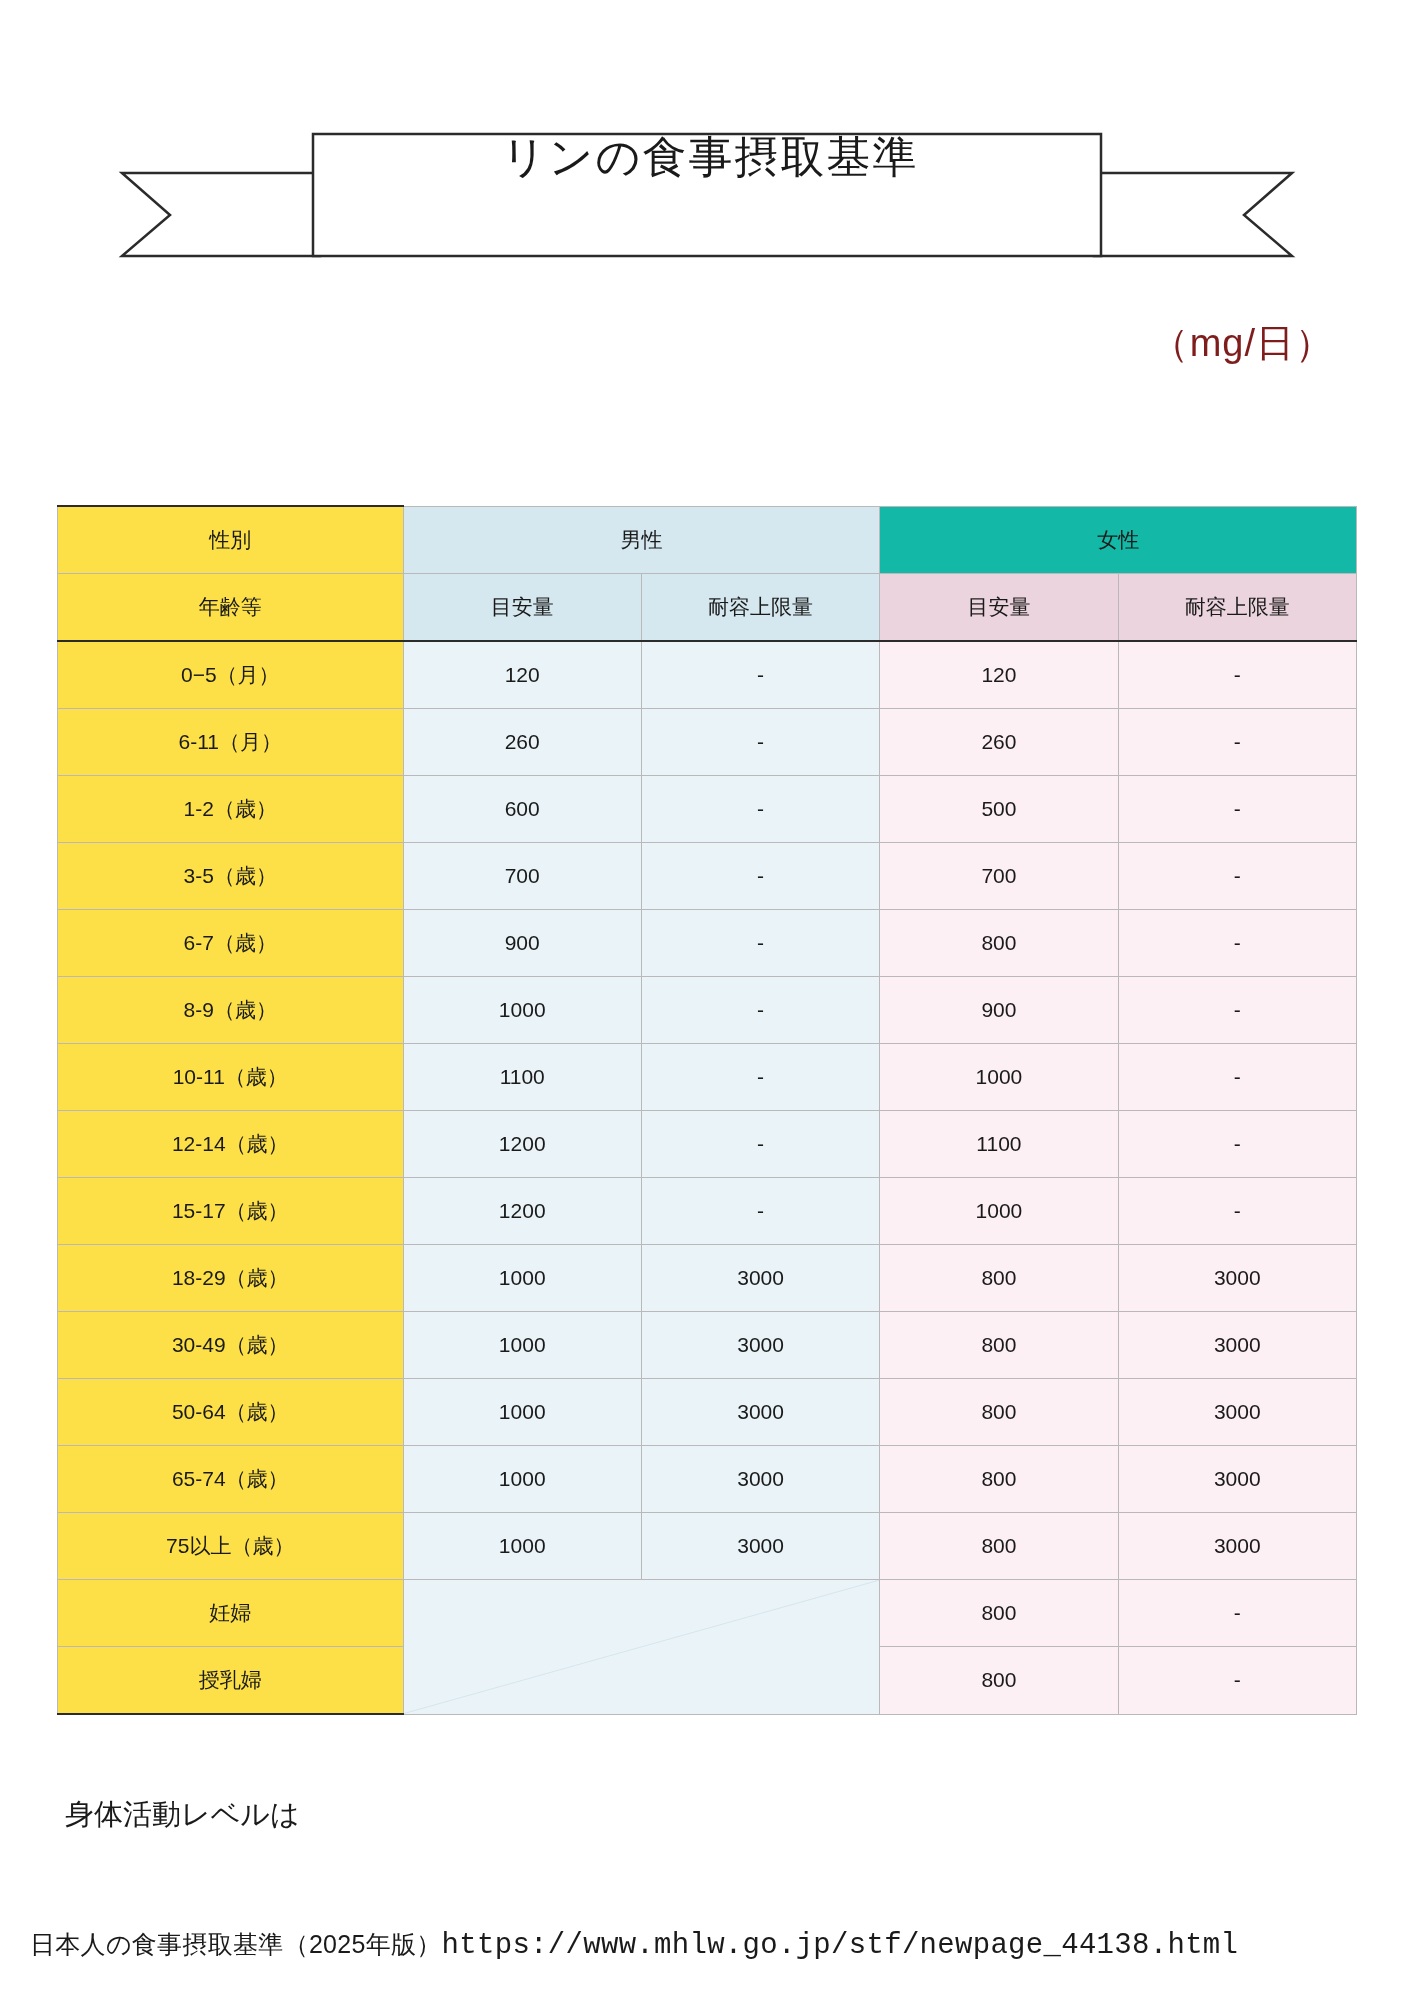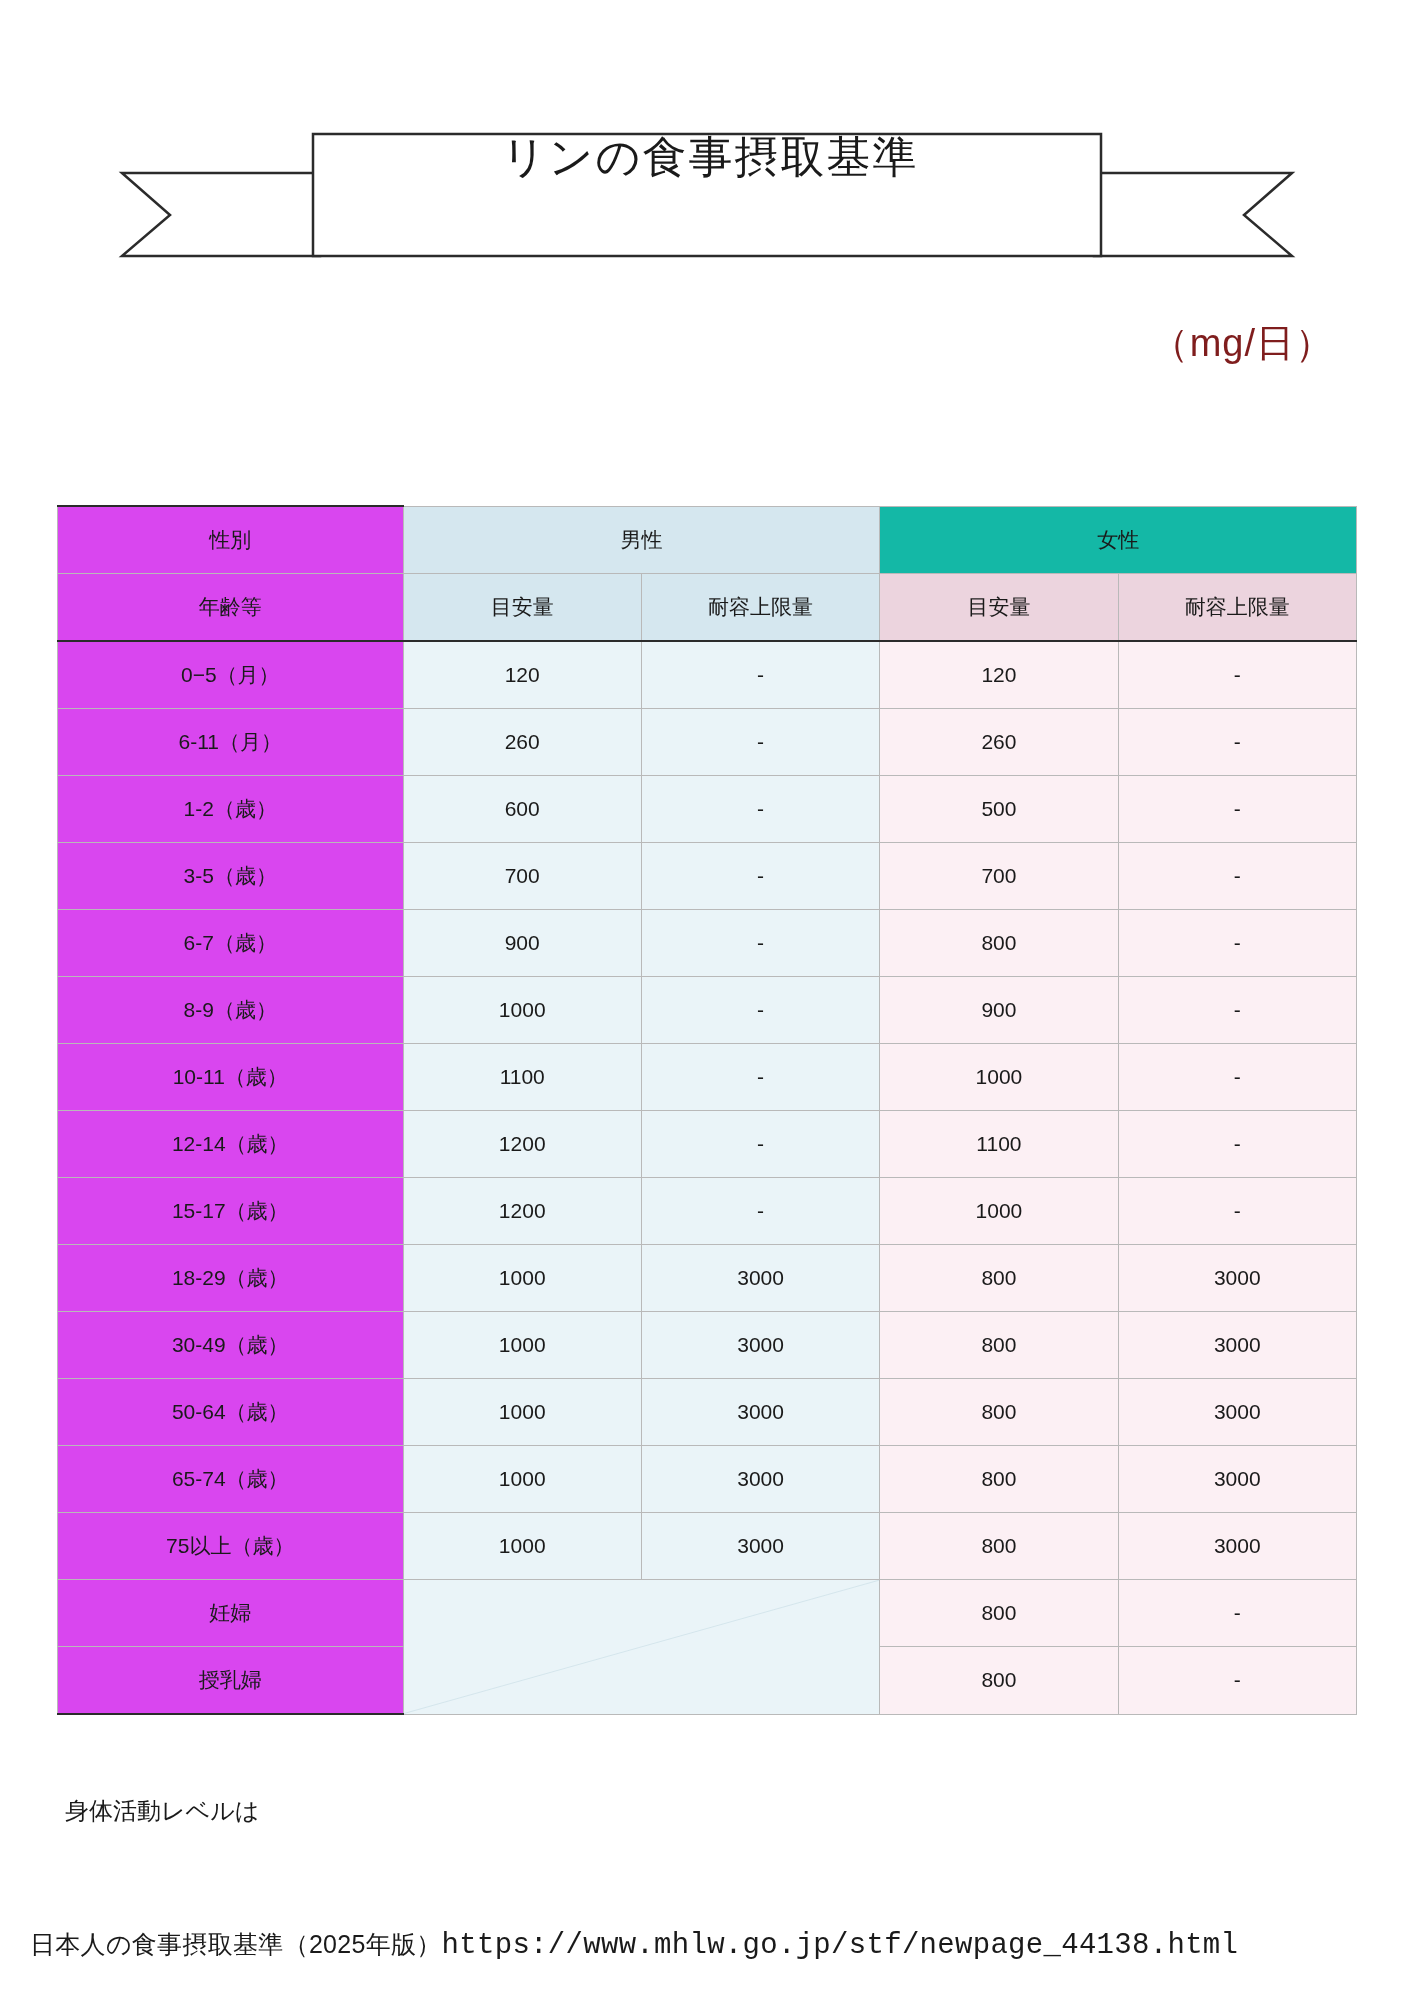--- a/index.html
+++ b/index.html
@@ -71,21 +71,21 @@
     padding: 0;
     color: #1a1a1a;
   }
   
   .col-label { width: 345px; }
   .col-val { width: 238px; }
 
   td.label-cell {
     border-left: 2px solid #2b2b2b;
     border-right: 2px solid #2b2b2b;
-    background: #d946ef;
+    background: #fde047;
   }
   tr.hdr1 td.label-cell { border-top: 2px solid #2b2b2b; }
   tr.last-row td.label-cell { border-bottom: 2px solid #2b2b2b; }
 
   .hdr-male-top {
     background: #d5e7ef;
   }
   .hdr-female-top {
     background: #14b8a6;
   }
@@ -111,21 +111,21 @@
     top: 0;
     width: 100%;
     height: 100%;
   }
 
   
   .note {
     position: absolute;
     left: 65px;
     top: 1795px;
-    font-size: 24px;
+    font-size: 29px;
     color: #1a1a1a;
   }
   .source {
     position: absolute;
     left: 30px;
     top: 1928px;
     font-size: 25px;
     color: #1a1a1a;
     letter-spacing: 0.3px;
   }

